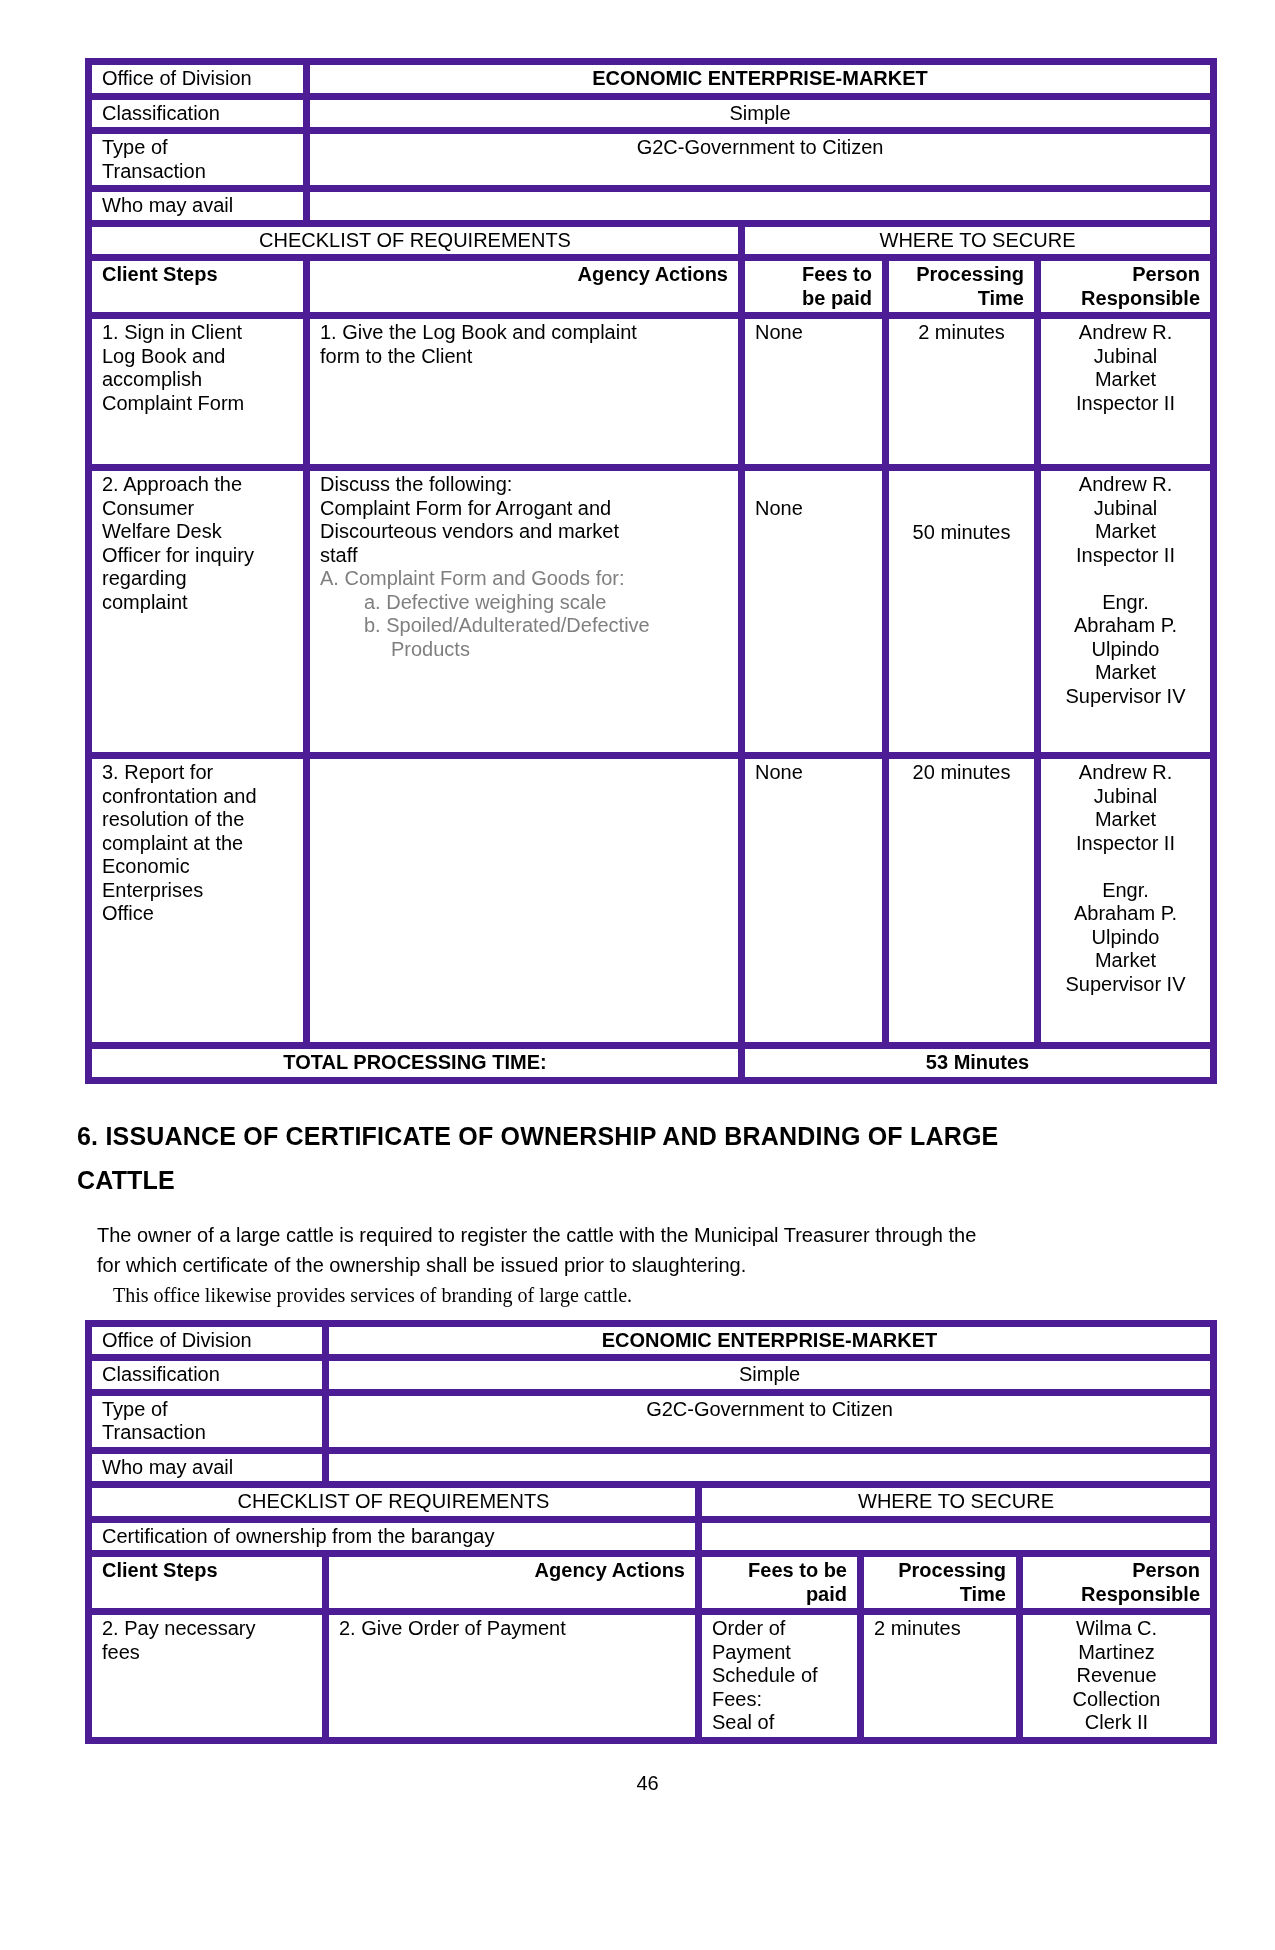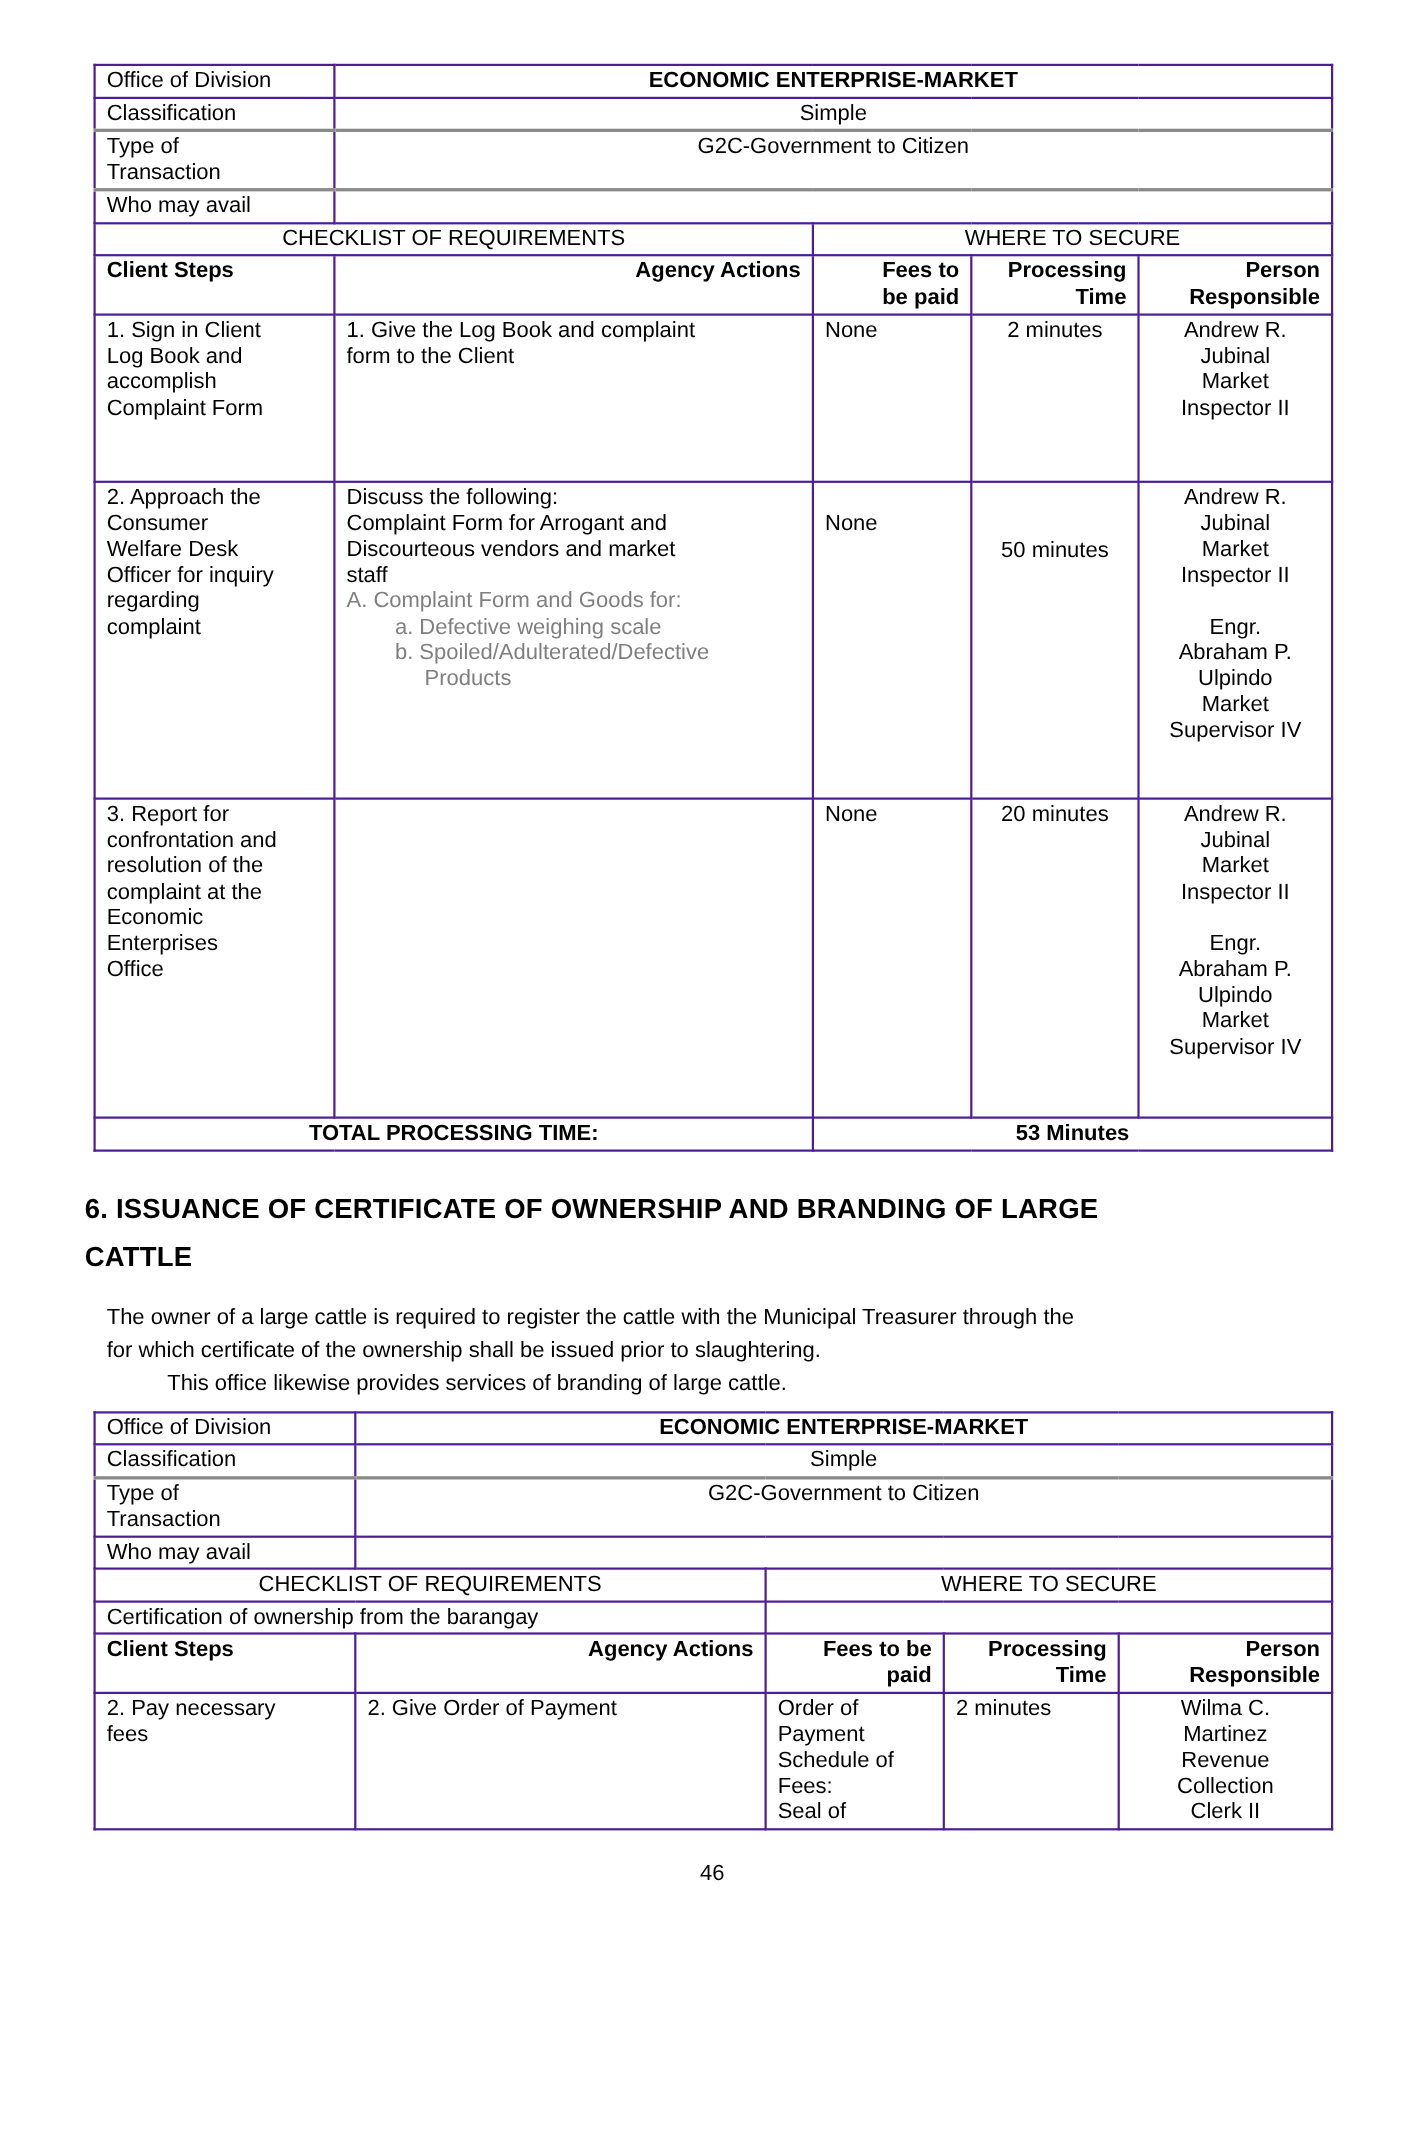--- a/index.html
+++ b/index.html
@@ -5,21 +5,21 @@
   html,body{margin:0;padding:0;background:#ffffff;}
   body{
     width:1275px;height:1950px;position:relative;
     font-family:"Liberation Sans","DejaVu Sans",sans-serif;
     font-size:20px;line-height:23.5px;color:#000;
     -webkit-font-smoothing:antialiased;
   }
   .page{padding:58px 65px 0 85px;}
   table.doc{border-collapse:collapse;table-layout:fixed;width:1125px;}
   table.doc td{
-    border:2px solid #4c1d95;padding:2px 10px;vertical-align:top;
+    border:7px solid #4c1d95;padding:2px 10px;vertical-align:top;
     overflow:hidden;
   }
   .pre{white-space:pre-line;}
   .b{font-weight:bold;}
   .c{text-align:center;}
   .lbl{}
   .thk{border-bottom:3px solid #8a8a8a !important;}
   .hd{font-weight:bold;text-align:right;}
   .hd-left{font-weight:bold;text-align:left;}
   .gray{color:#7f7f7f;}
@@ -30,21 +30,21 @@
   tr.rh288{height:288px;}
   tr.rh290{height:290px;}
   tr.rh145{height:145px;}
   tr.rhdr{height:54px;}
   tr.rinfo2{height:52px;}
   .h6{
     font-weight:bold;font-size:25px;line-height:44px;
     margin:30px 0 8px -8px;white-space:pre-line;letter-spacing:.2px;
   }
   .para1{margin:18px 0 0 12px;line-height:30px;white-space:pre-line;}
-  .para2{margin:0 0 10px 67px;line-height:30px;}
+  .para2{margin:0 0 10px 28px;line-height:30px;font-family:Liberation Serif, serif;}
   .pageno{text-align:center;margin-top:28px;}
 </style>
 </head>
 <body>
 
 <div class="page">
 
   <table class="doc">
     <colgroup>
       <col style="width:218px">

